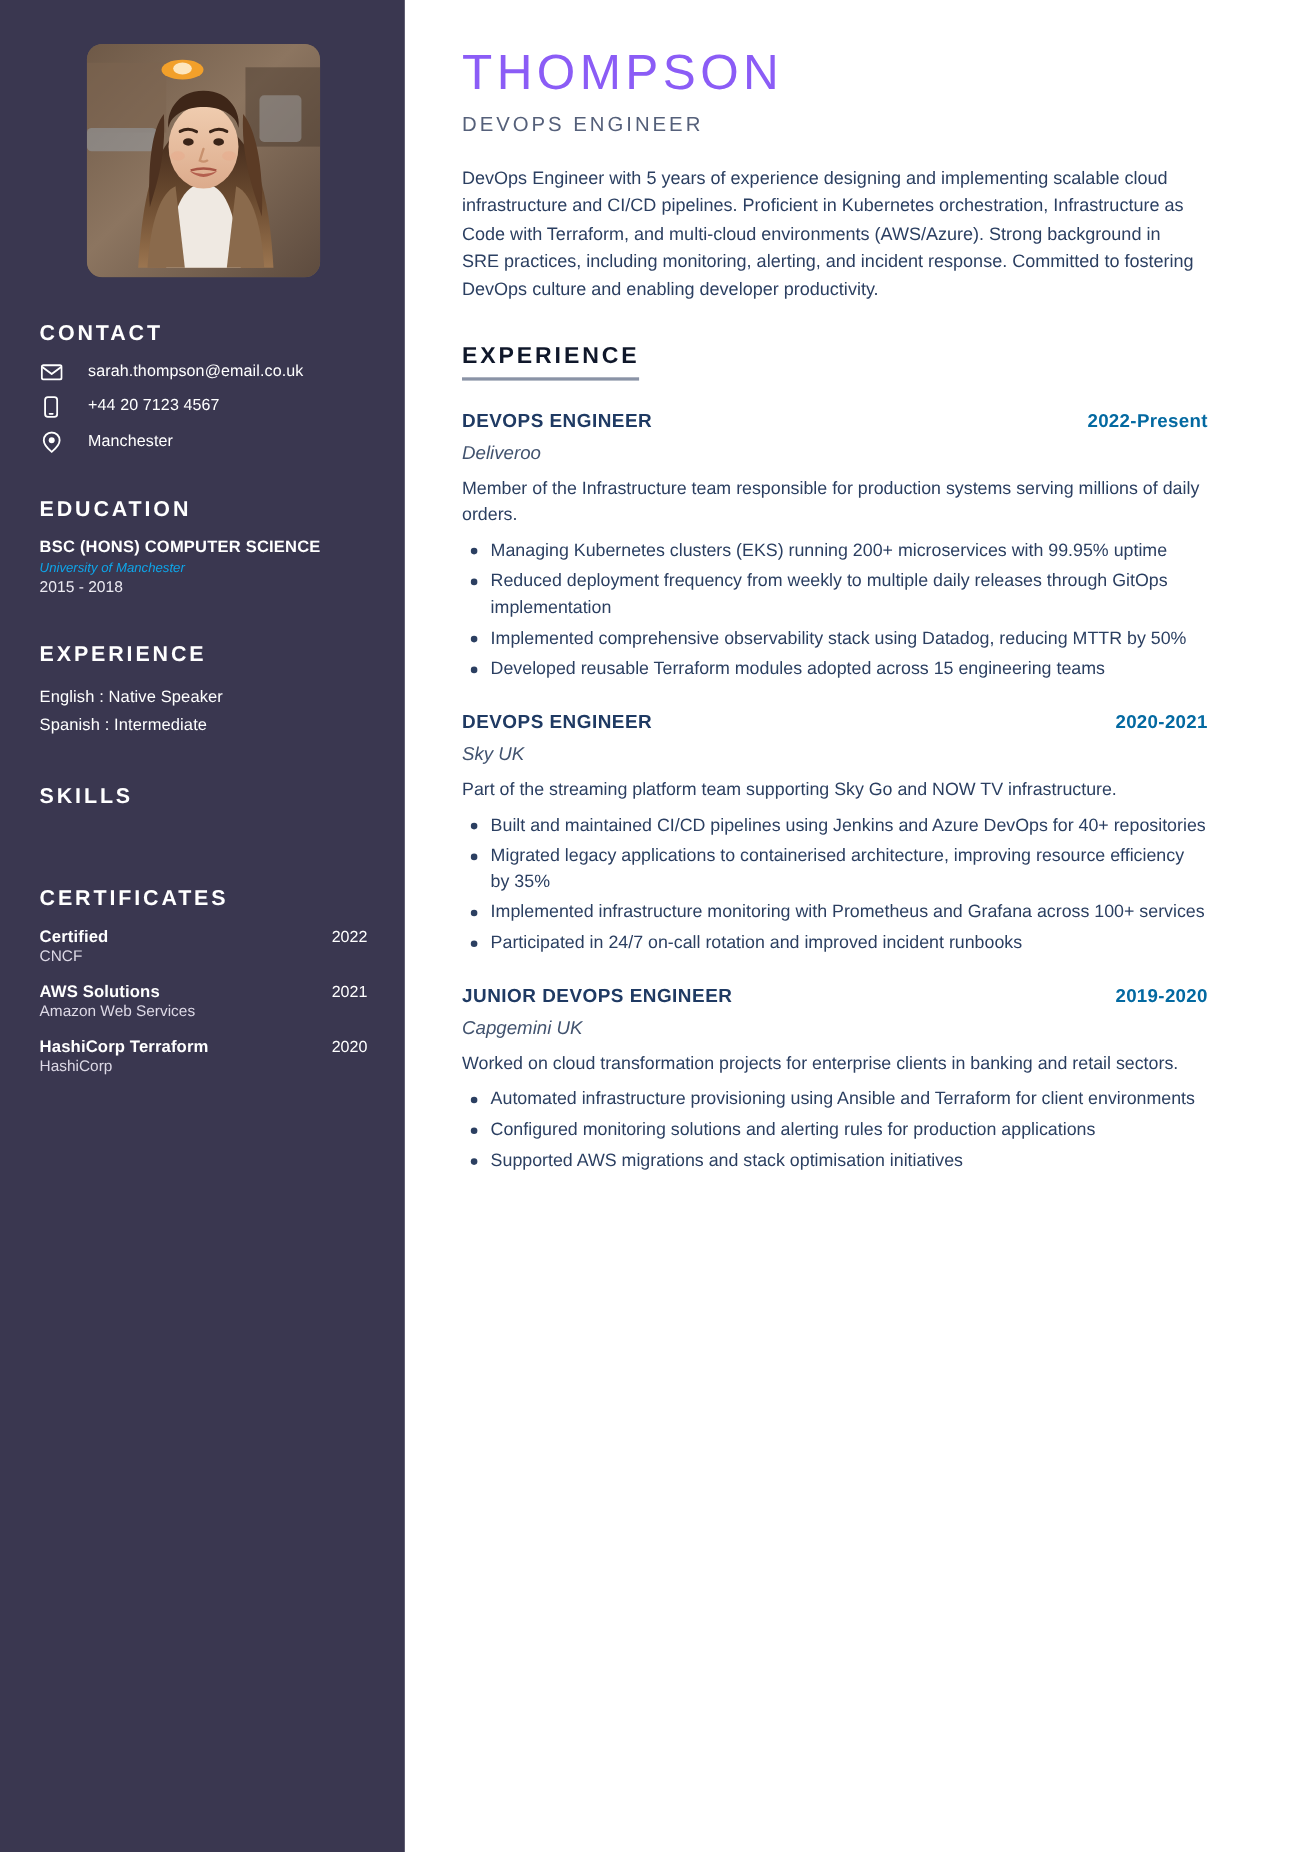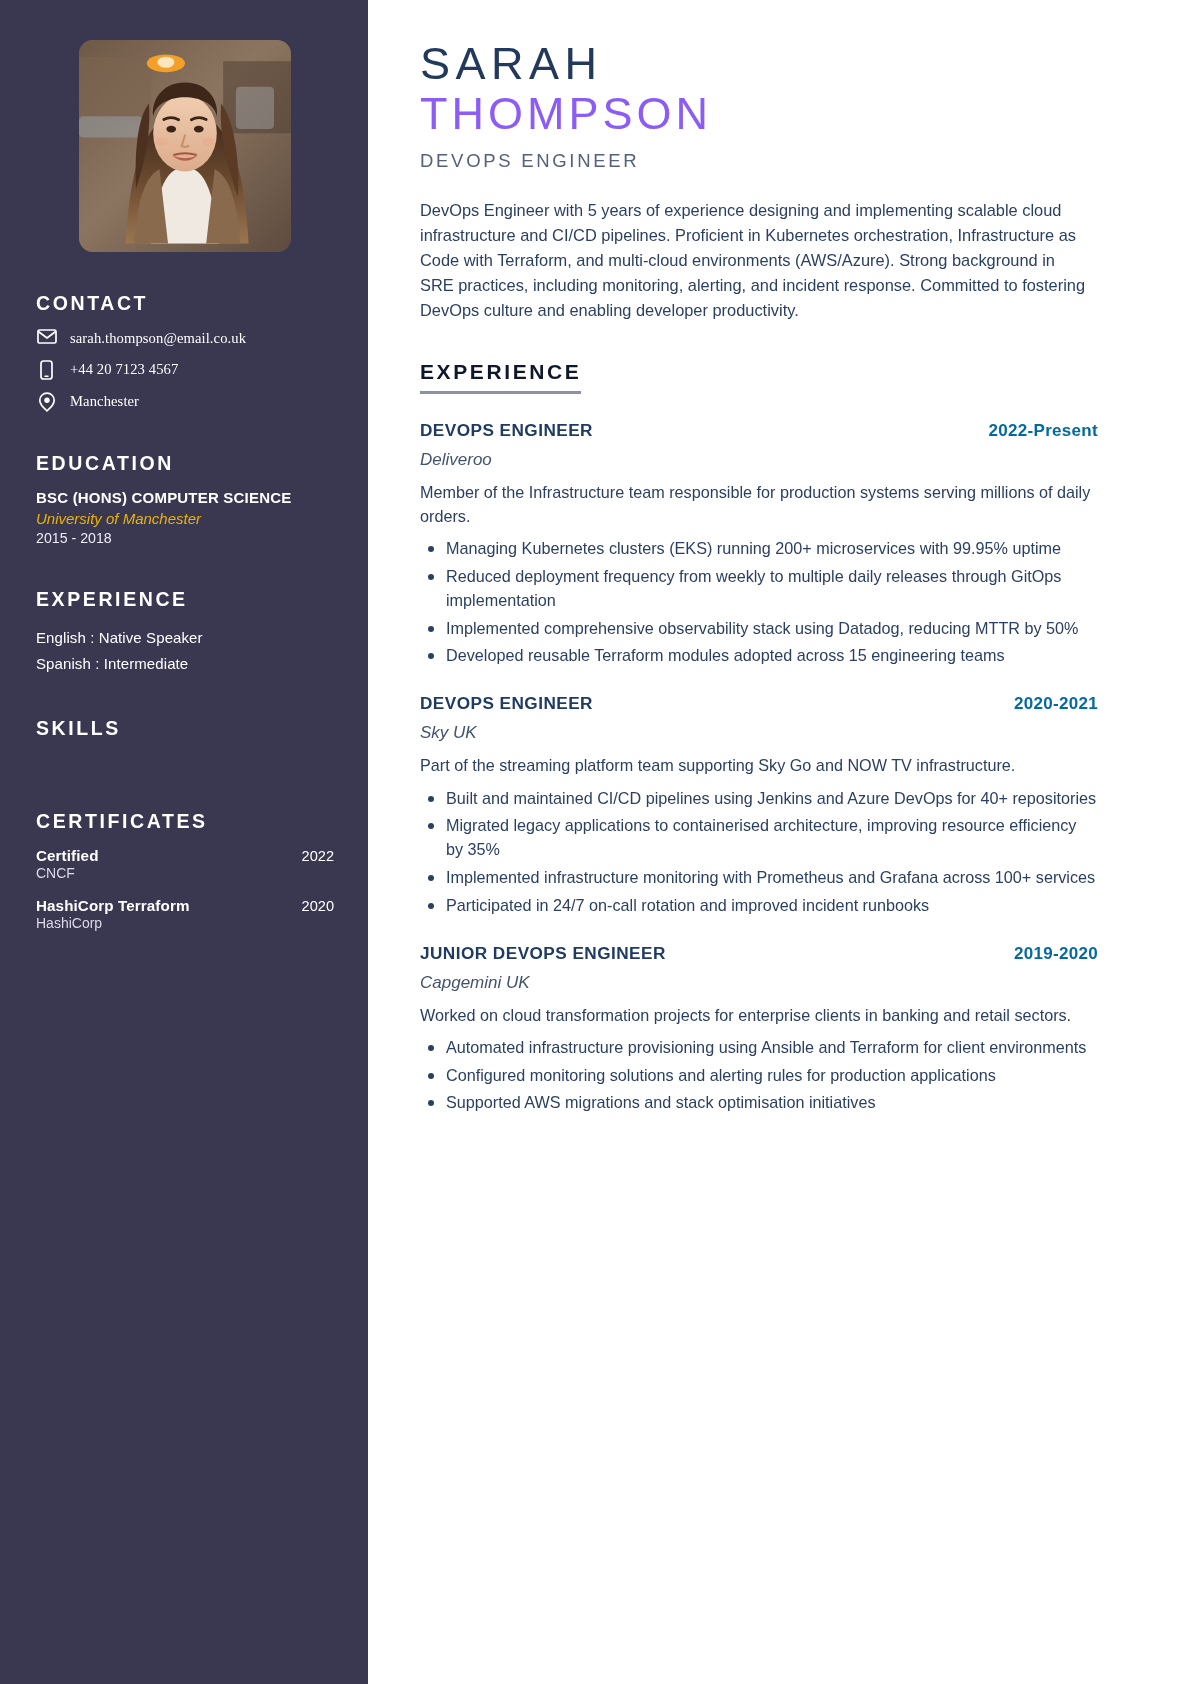--- a/index.html
+++ b/index.html
@@ -45,24 +45,23 @@
     font-size: 19.5px;
     font-weight: bold;
     letter-spacing: 2.6px;
     color: #ffffff;
     margin-top: 40px;
     margin-bottom: 14px;
   }
 
   .contact-row {
     display: flex;
-    align-items: flex-start;
-    gap: 13px;
+    align-items: center;
+    gap: 23px;
     margin-bottom: 12px;
-    font-family: Liberation Serif, serif;
   }
   .contact-icon {
     width: 21px;
     flex: 0 0 21px;
     display: flex;
     align-items: center;
     justify-content: center;
     color: #ffffff;
   }
   .contact-text {
@@ -73,23 +72,23 @@
   }
 
   .edu-title {
     font-size: 15px;
     font-weight: bold;
     letter-spacing: .2px;
     line-height: 1.25;
     color: #ffffff;
   }
   .edu-school {
-    font-size: 15px;
+    font-size: 12px;
     font-style: italic;
-    color: #eab308;
+    color: #0ea5e9;
     margin-top: 1px;
     line-height: 1.3;
   }
   .edu-dates {
     font-size: 14.2px;
     color: #eceaf2;
     margin-top: 1px;
     line-height: 1.3;
   }
 
@@ -342,34 +341,40 @@
     <h2 class="side-heading">CERTIFICATES</h2>
 
     <div class="cert-item">
       <div class="cert-top">
         <span class="cert-name">Certified</span>
         <span class="cert-year">2022</span>
       </div>
       <div class="cert-issuer">CNCF</div>
     </div>
 
+    <div class="cert-item">
+      <div class="cert-top">
+        <span class="cert-name">AWS Solutions</span>
+        <span class="cert-year">2021</span>
+      </div>
+      <div class="cert-issuer">Amazon Web Services</div>
+    </div>
 
     <div class="cert-item">
       <div class="cert-top">
         <span class="cert-name">HashiCorp Terraform</span>
         <span class="cert-year">2020</span>
       </div>
       <div class="cert-issuer">HashiCorp</div>
     </div>
 
   </aside>
 
   <main class="main">
 
-    <h1 class="name-first">SARAH</h1>
     <h1 class="name-last">THOMPSON</h1>
     <div class="job-title">DEVOPS ENGINEER</div>
 
     <p class="summary">DevOps Engineer with 5 years of experience designing and implementing scalable cloud infrastructure and CI/CD pipelines. Proficient in Kubernetes orchestration, Infrastructure as Code with Terraform, and multi-cloud environments (AWS/Azure). Strong background in SRE practices, including monitoring, alerting, and incident response. Committed to fostering DevOps culture and enabling developer productivity.</p>
 
     <h2 class="section-title">EXPERIENCE</h2>
 
     
     <section class="job">
       <div class="job-head">

